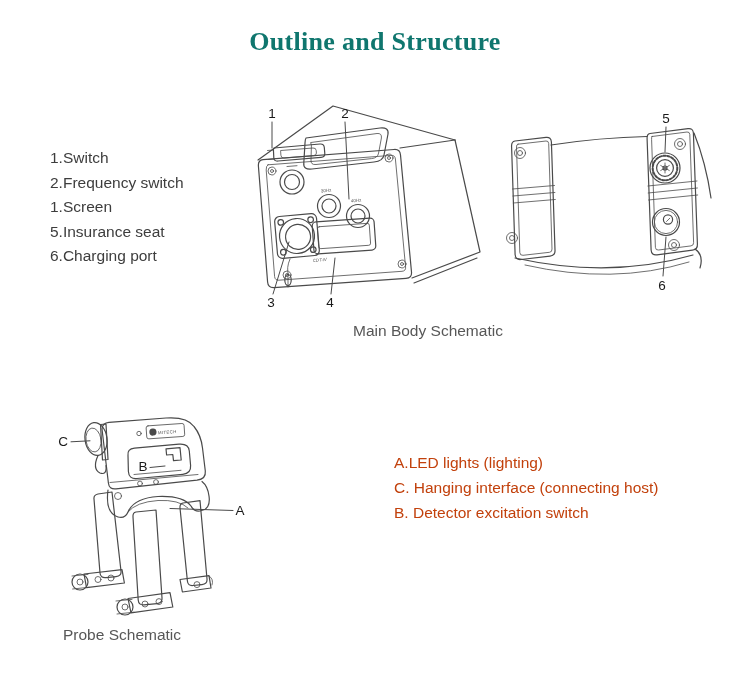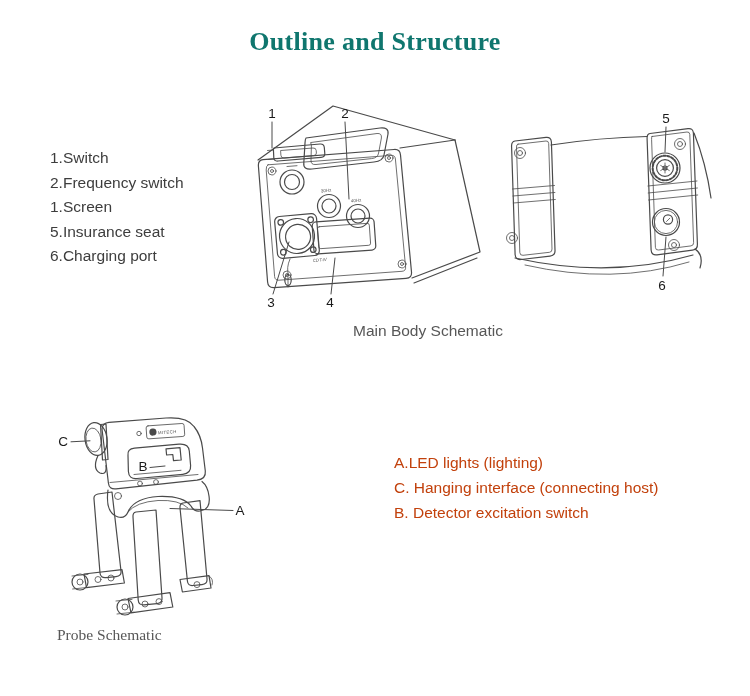--- a/index.html
+++ b/index.html
@@ -17,21 +17,21 @@
     font-size:15.5px;line-height:24.5px;color:#3d3d3d;
   }
   .legend{
     position:absolute;left:390px;top:446px;margin:4px;padding:0;list-style:none;
     font-size:15.5px;line-height:25px;color:#c2410c;
   }
   .caption{
     position:absolute;font-size:15.5px;color:#575757;
   }
   .caption-main{left:353px;top:322px;width:250px;}
-  .caption-probe{left:57px;top:626px;width:200px;font-family:Liberation Serif, serif;}
+  .caption-probe{left:63px;top:626px;width:200px;}
   svg{position:absolute;overflow:visible;}
   .draw{stroke:#4a4a4a;fill:none;stroke-width:1.2;stroke-linejoin:round;stroke-linecap:round;}
   .thin{stroke-width:0.8;}
   .callout{font-family:"Liberation Sans",sans-serif;font-size:13.5px;fill:#1a1a1a;stroke:none;text-anchor:middle;}
   .microtext{font-family:"Liberation Sans",sans-serif;stroke:none;fill:#555555;}
 </style>
 </head>
 <body>
 
 <div class="page">

